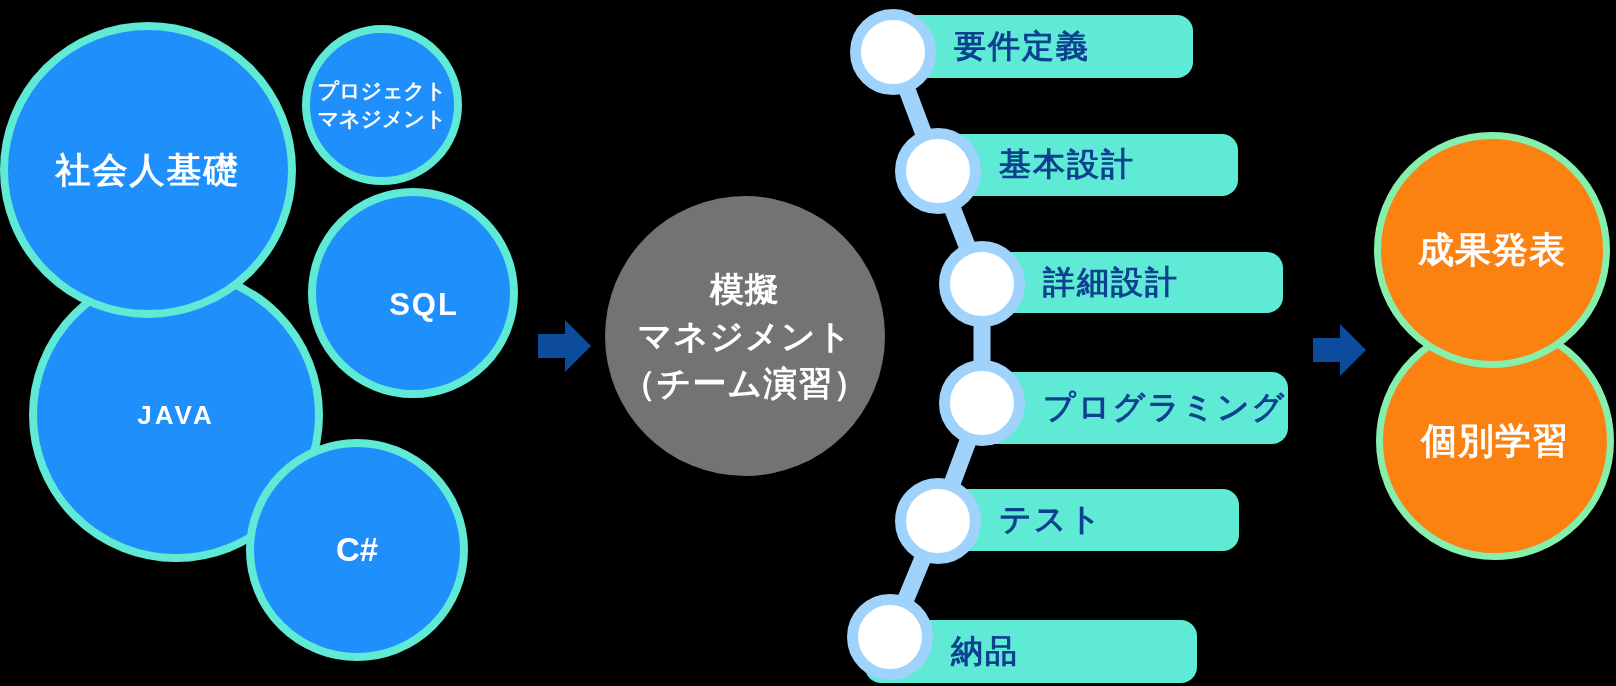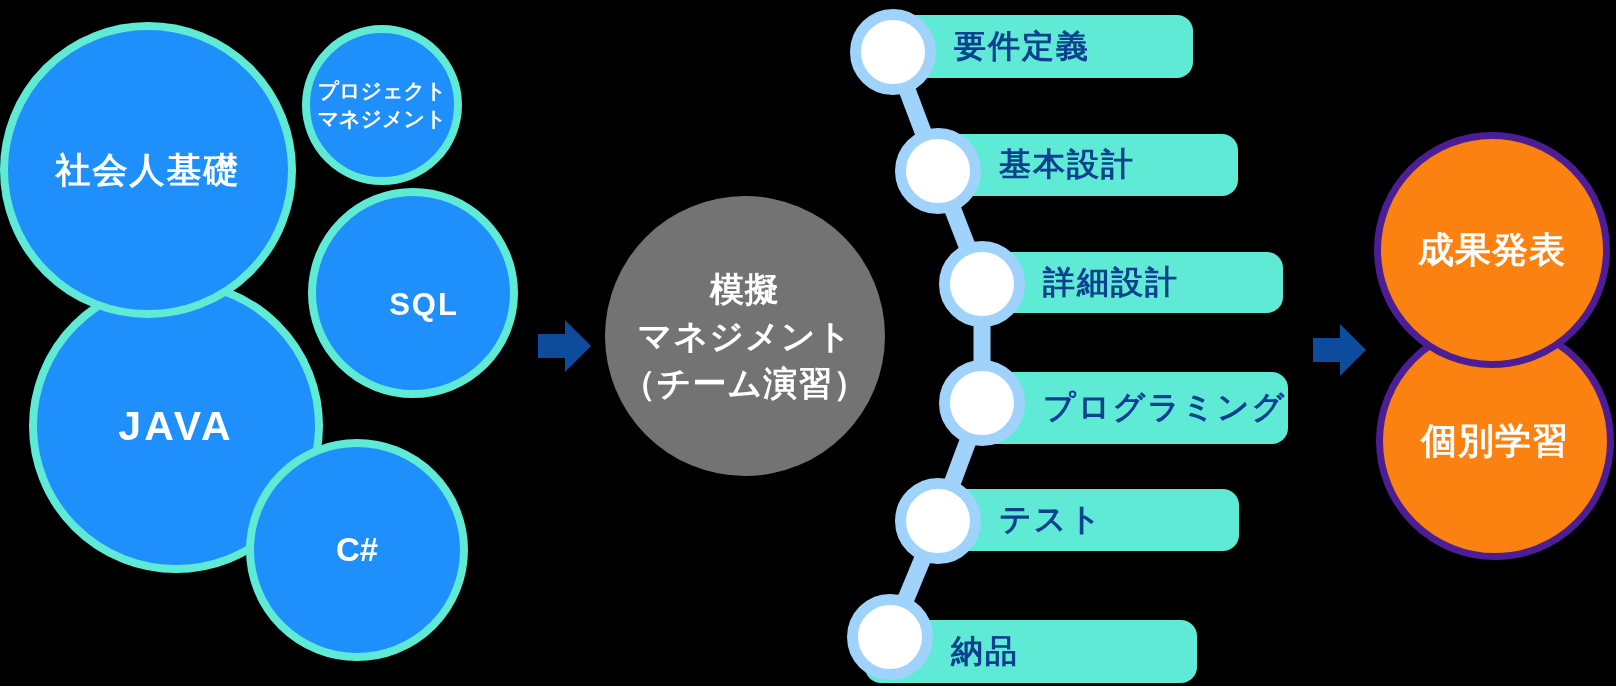--- a/index.html
+++ b/index.html
@@ -8,21 +8,21 @@
     position:relative; width:1616px; height:686px; background:#000;
     overflow:hidden; font-family:"Liberation Sans", sans-serif; font-weight:bold;
   }
   .circle {
     position:absolute; border-radius:50%;
     display:flex; align-items:center; justify-content:center;
     text-align:center; color:#fff;
   }
   .skill  { background:#1e8ffb; border:8px solid #5eead4; }
   .navy   { background:#737373; }
-  .orange { background:#fb8111; border:7px solid #4c1d95; }
+  .orange { background:#fb8111; border:7px solid #86efac; }
   .bar {
     position:absolute; background:#5eead4; border-radius:16px;
     color:#0d418f; font-size:32px; letter-spacing:2px;
     display:flex; align-items:center; padding-left:86px;
   }
   .node {
     position:absolute; width:86px; height:86px; border-radius:50%;
     background:#fff; border:11px solid #9fd3fc;
   }
   .conn {
@@ -34,21 +34,21 @@
   .arrow .head  { position:absolute; left:27px; top:0; width:0; height:0;
                   border-top:26px solid transparent; border-bottom:26px solid transparent;
                   border-left:26px solid #0d4c9c; }
   .lines span { display:block; }
 </style>
 </head>
 <body>
 
 <div class="canvas">
 
-  <div class="circle skill" style="left:29px; top:279px; width:294px; height:294px; font-size:41px; letter-spacing:3px;">
+  <div class="circle skill" style="left:29px; top:268px; width:294px; height:294px; font-size:26px; letter-spacing:3px;">
     <span>JAVA</span>
   </div>
 
   <div class="circle skill" style="left:0px; top:22px; width:296px; height:296px; font-size:35px; letter-spacing:2px;text-align:right;">
     <span>社会人基礎</span>
   </div>
 
   <div class="circle skill" style="left:302px; top:25px; width:160px; height:160px; font-size:21px; line-height:1.35;">
     <span class="lines">
       <span>プロジェクト</span>

